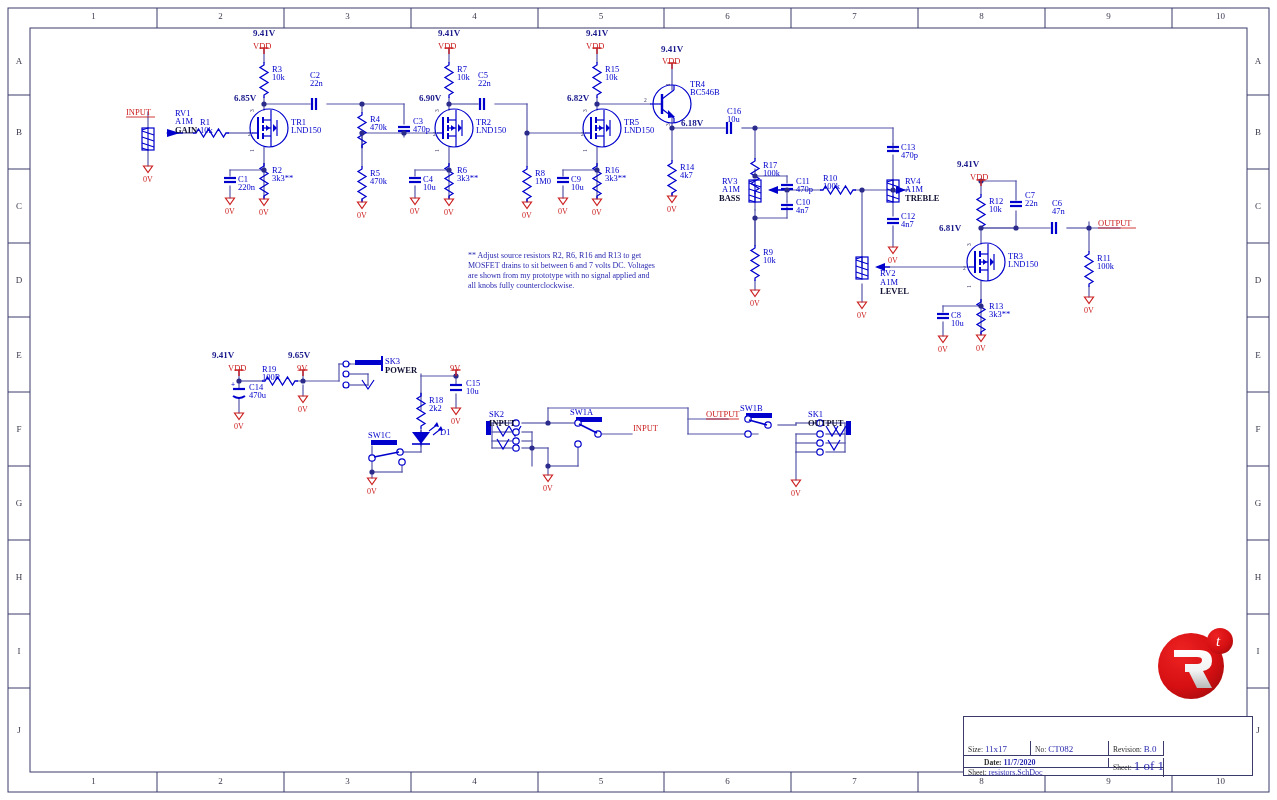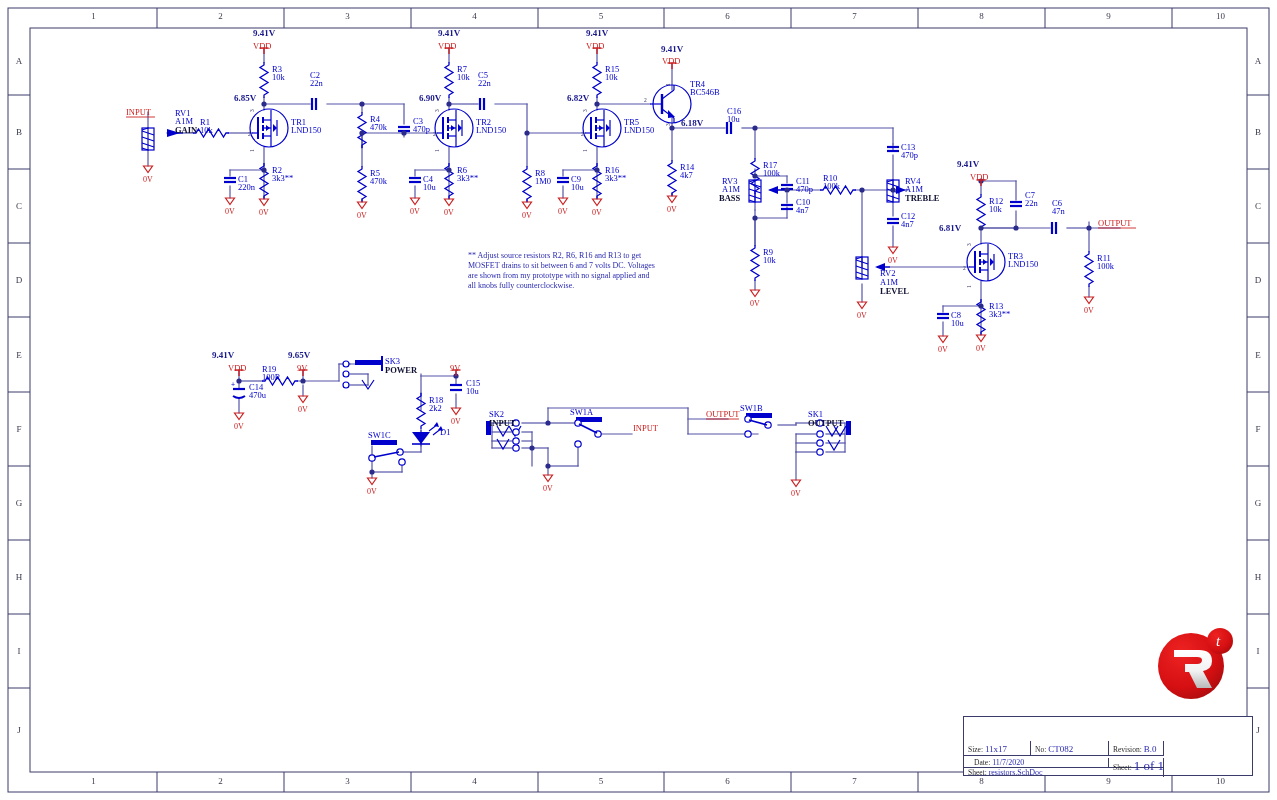--- a/index.html
+++ b/index.html
@@ -869,21 +869,21 @@
         <span class="v">CT082</span>
       </div>
       <div class="tb-div" style="left:144px;"></div>
       <div class="tb-cell" style="left:145px;width:55px;">
         <span>Revision:</span>
         <span class="v">B.0</span>
       </div>
     </div>
 
     <div class="tb-row3">
-      <div class="tb-cell" style="left:6px;width:144px;padding-top:0;">
+      <div class="tb-cell" style="left:16px;width:144px;padding-top:0;font-weight:bold;">
         <span>Date:</span>
         <span class="v" style="font-size:8px;">11/7/2020</span>
       </div>
       <div class="tb-div" style="left:144px;"></div>
       <div class="tb-cell" style="left:145px;width:55px;padding-top:0;">
         <span>Sheet:</span>
         <span class="v" style="font-size:13px;">1  of   1</span>
       </div>
     </div>
 

